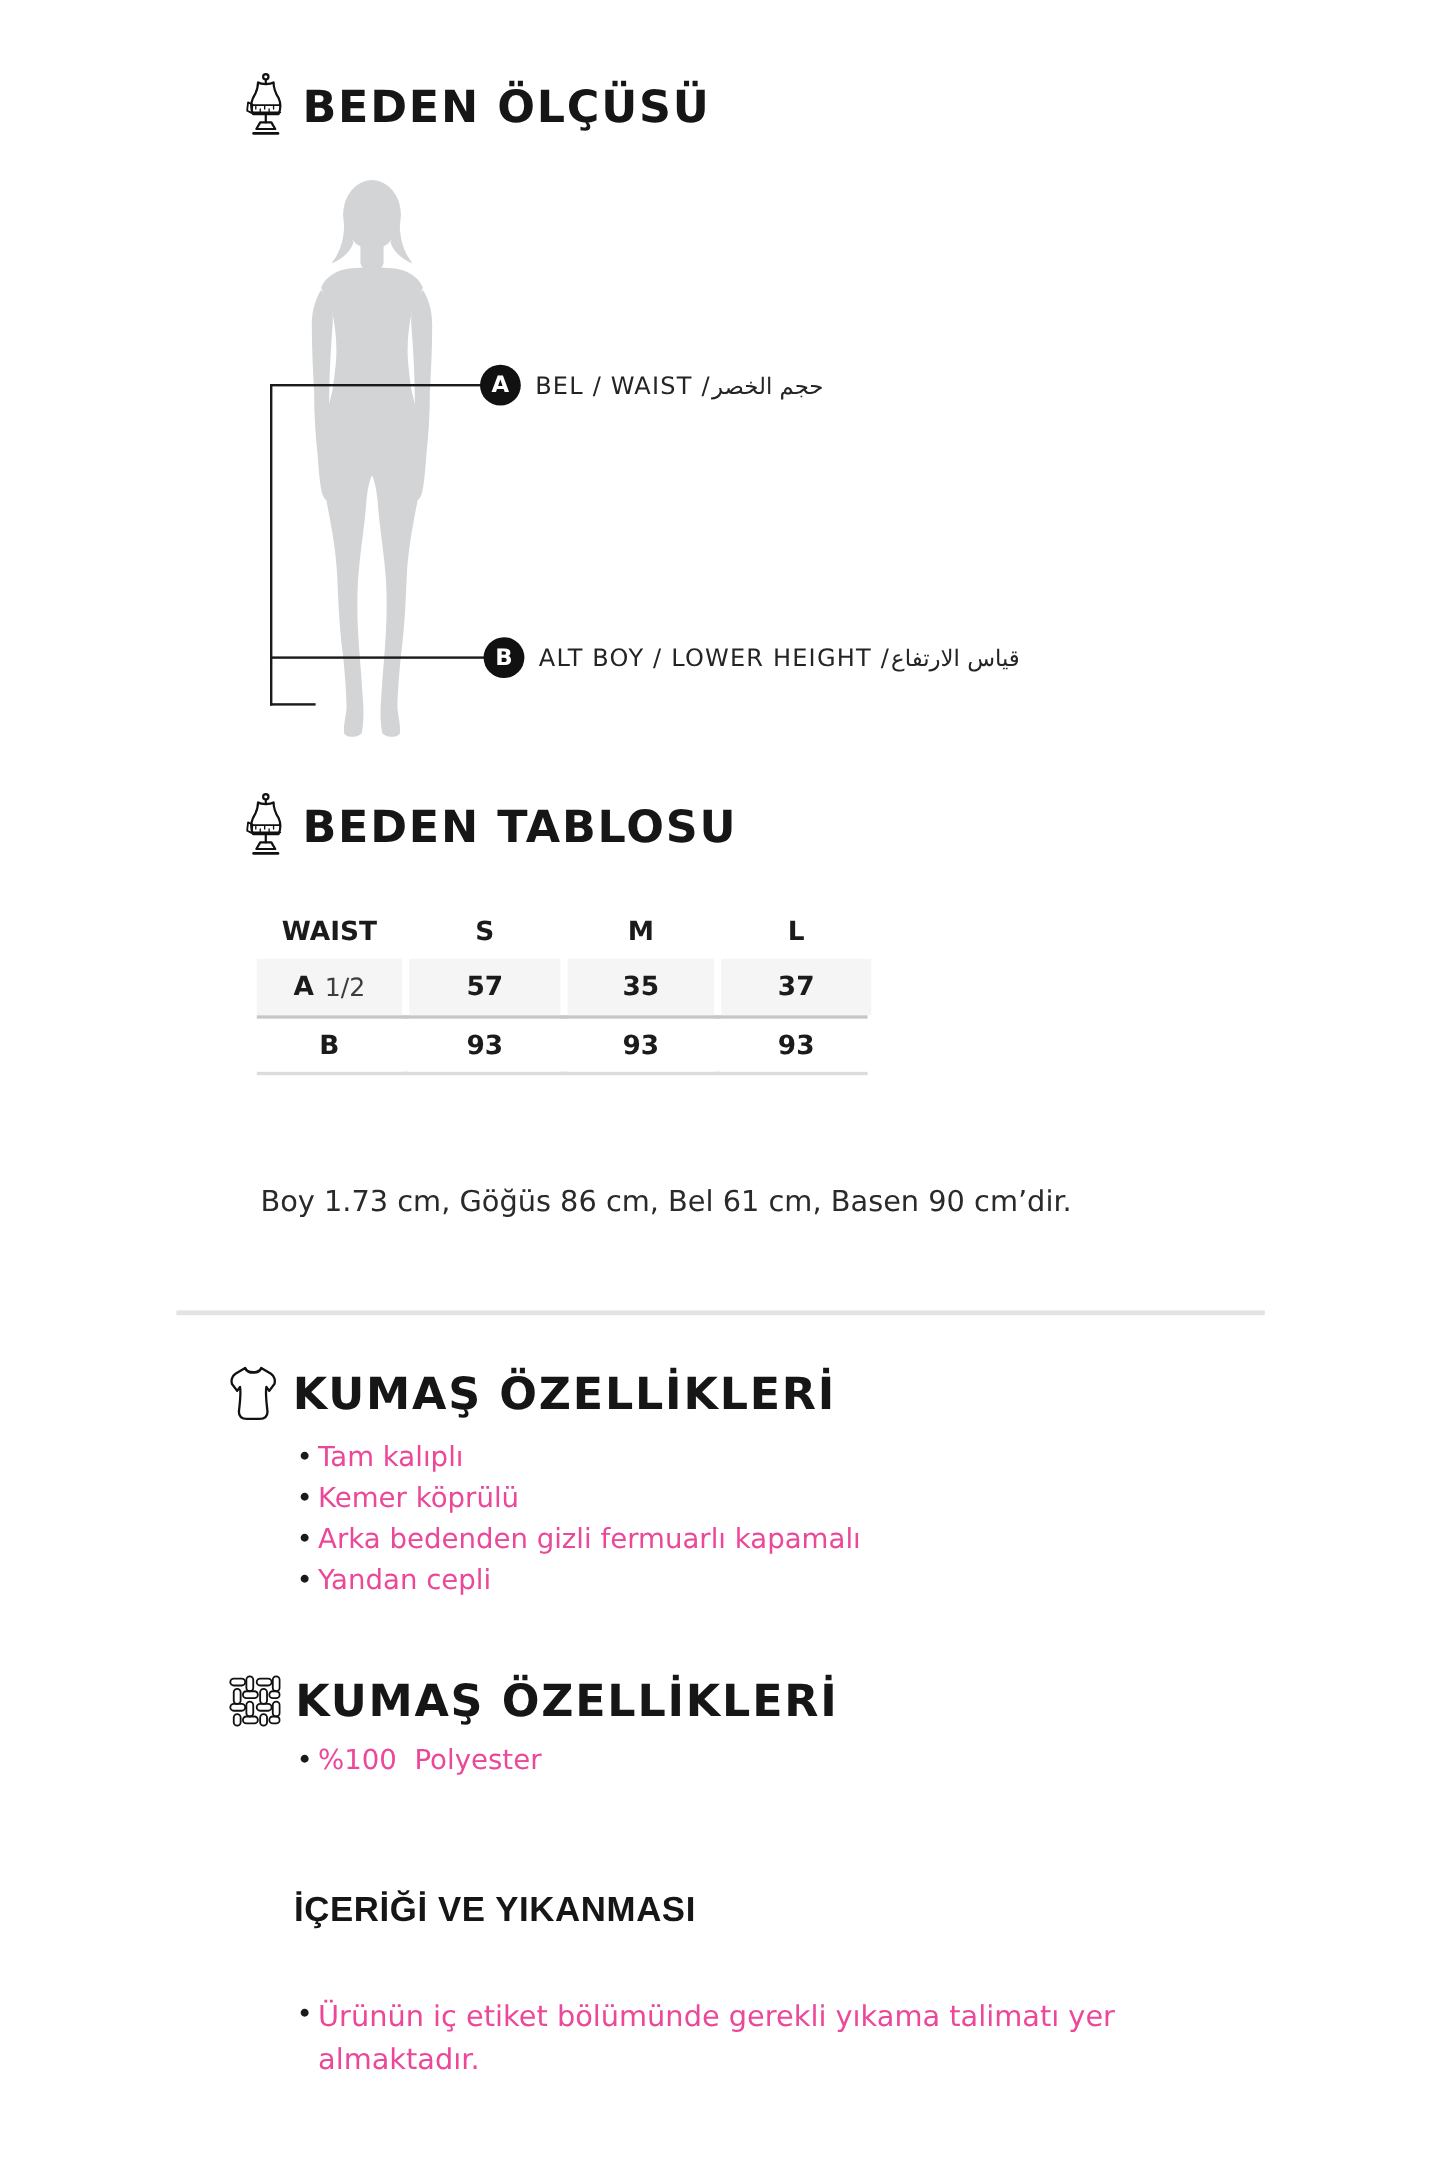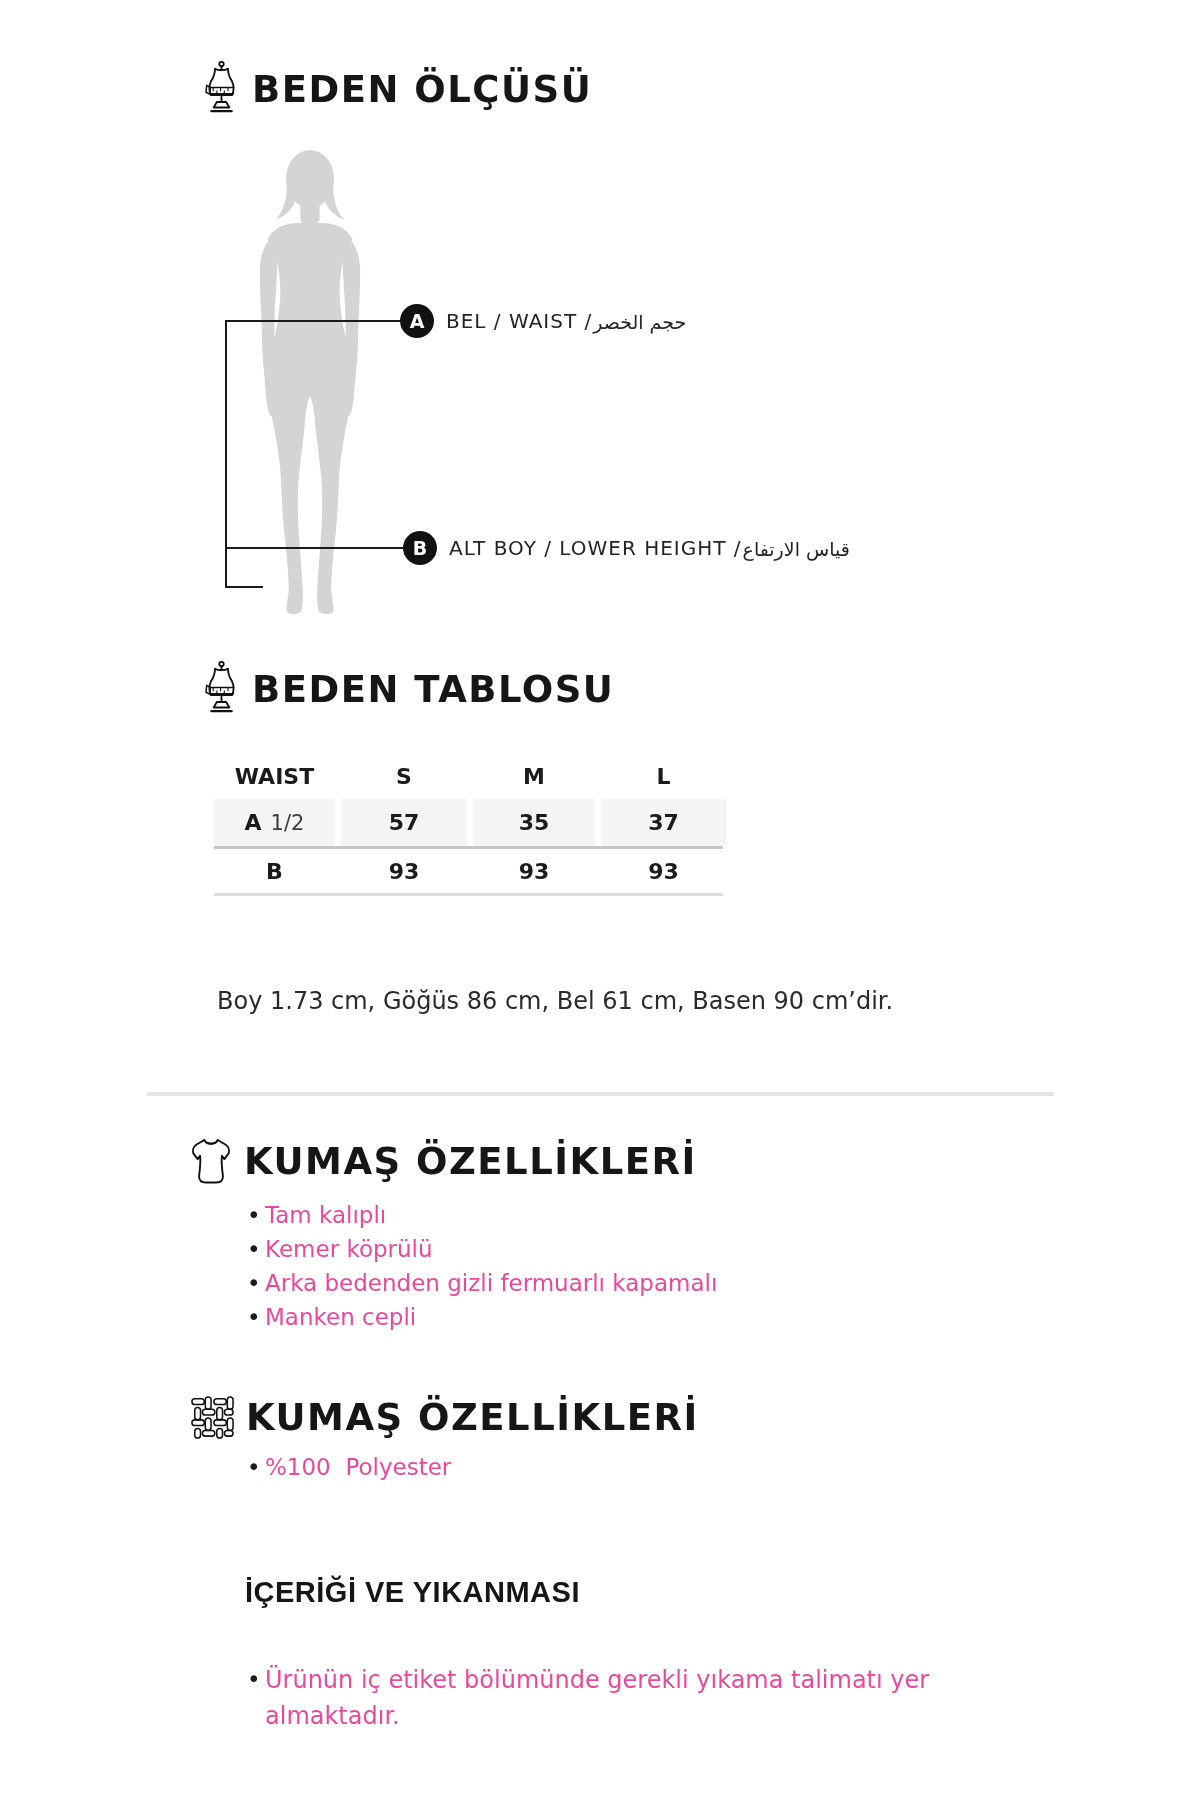--- a/index.html
+++ b/index.html
@@ -190,21 +190,21 @@
       <path d="M15,4 C17,8.5 27,8.5 29,4" stroke-width="1.6"></path>
     </svg>
   </span>
   <span class="sec-title">KUMAŞ ÖZELLİKLERİ</span>
 </div>
 
 <ul class="bullet-list abs" style="left:247px;top:1204px;">
   <li>Tam kalıplı</li>
   <li>Kemer köprülü</li>
   <li>Arka bedenden gizli fermuarlı kapamalı</li>
-  <li>Manken cepli</li>
+  <li>Yandan cepli</li>
 </ul>
 
 <div class="abs sec-header" style="left:190px;top:1394px;">
   <span class="icon-wrap">
     <svg width="44" height="46" viewBox="0 0 46 46" fill="none" stroke="#111" stroke-width="1.6" stroke-linejoin="round">
       <rect x="2" y="4" width="13" height="6" rx="3"></rect>
       <rect x="25" y="4" width="13" height="6" rx="3"></rect>
       <rect x="16" y="2" width="6" height="13" rx="3"></rect>
       <rect x="39" y="2" width="6" height="13" rx="3"></rect>
       <rect x="13" y="15" width="13" height="6" rx="3"></rect>

